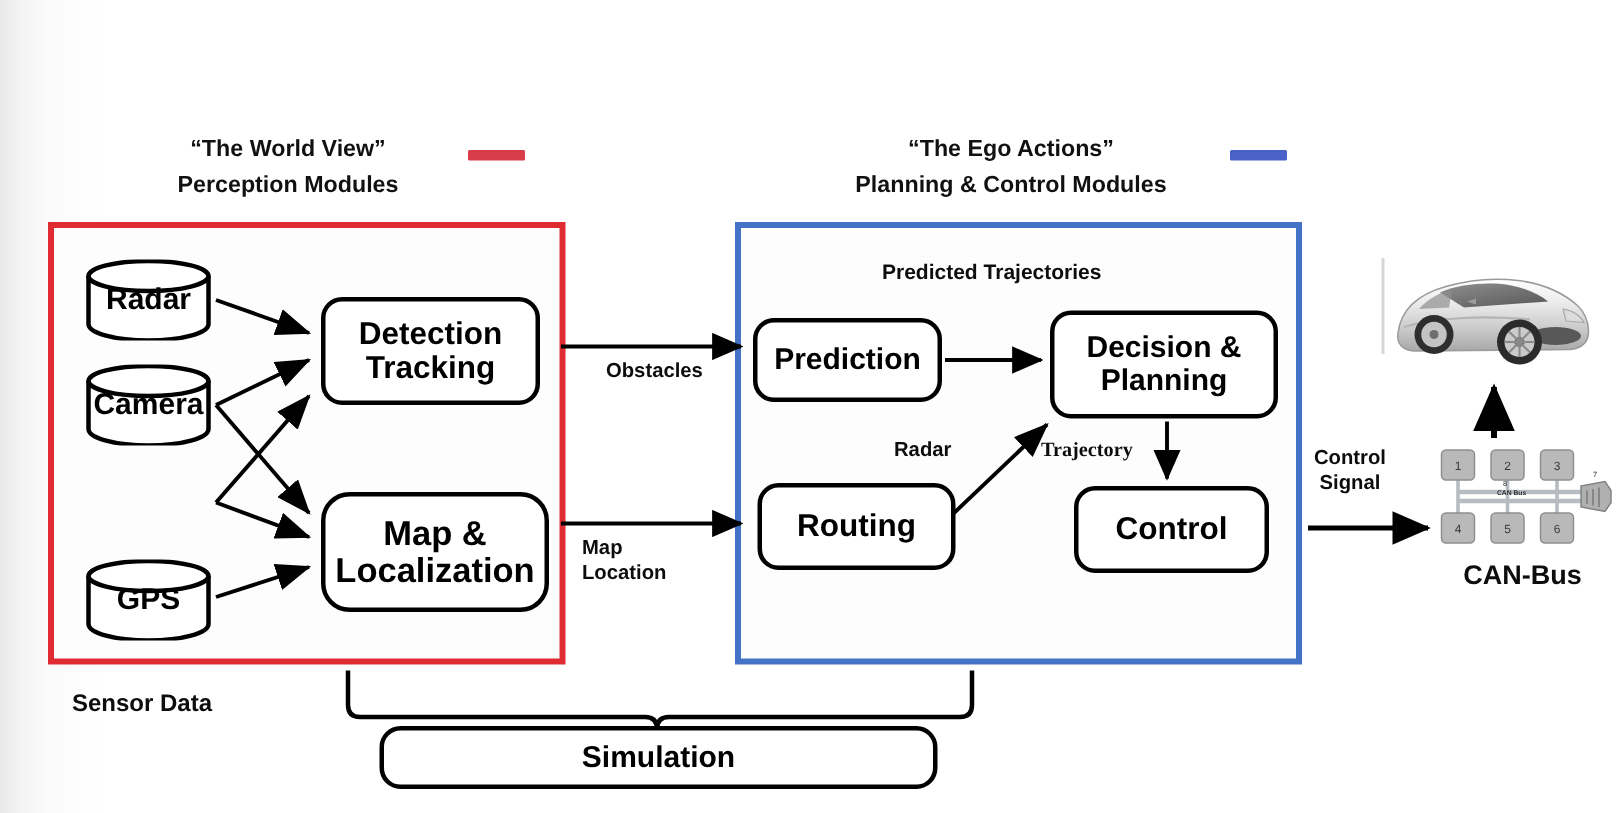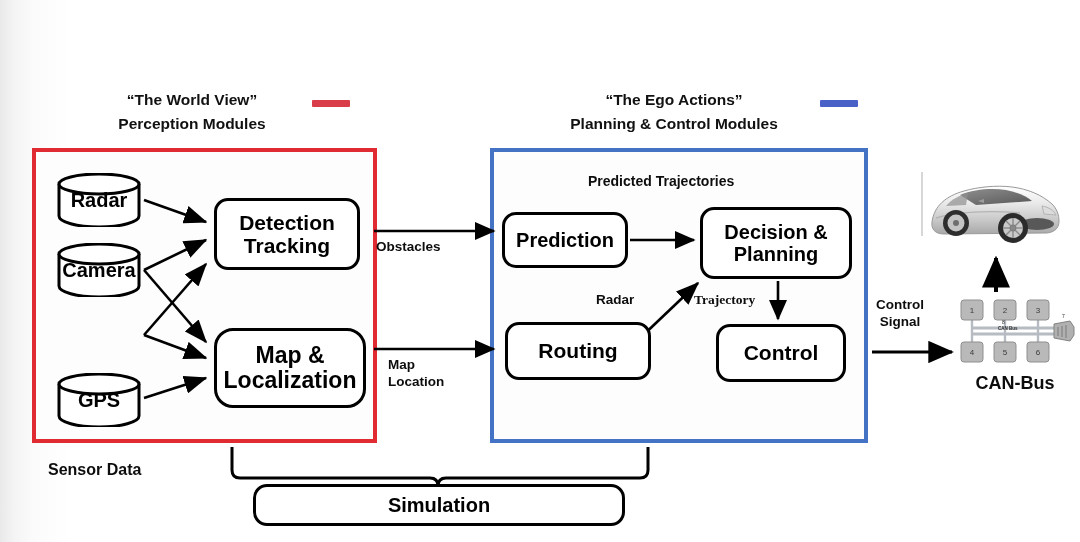--- a/index.html
+++ b/index.html
@@ -82,21 +82,21 @@
     justify-content: center;
     text-align: center;
     font-weight: bold;
     color: #000;
     line-height: 1.1;
   }
   #box-detection     { left: 214px; top: 198px; width: 146px; height: 72px;  font-size: 21px; }
   #box-maploc        { left: 214px; top: 328px; width: 152px; height: 80px;  font-size: 23px; border-radius: 19px; }
   #box-prediction    { left: 502px; top: 212px; width: 126px; height: 56px;  font-size: 20px; }
   #box-decision      { left: 700px; top: 207px; width: 152px; height: 72px;  font-size: 20px; }
-  #box-routing       { left: 505px; top: 322px; width: 146px; height: 58px;  font-size: 21px; }
+  #box-routing       { left: 505px; top: 322px; width: 132px; height: 58px;  font-size: 21px; }
   #box-control       { left: 716px; top: 324px; width: 130px; height: 58px;  font-size: 21px; }
   #box-simulation    { left: 253px; top: 484px; width: 372px; height: 42px;  font-size: 20px; }
 
   
   .cyl {
     position: absolute;
     width: 86px;
     height: 54px;
   }
   .cyl svg { display: block; }
@@ -121,21 +121,21 @@
 
   
   .edge-label {
     position: absolute;
     font-size: 13.5px;
     font-weight: bold;
     color: #0d0d0d;
     line-height: 1.25;
     white-space: pre-line;
   }
-  #label-obstacles    { left: 376px; top: 239px; }
+  #label-obstacles    { left: 404px; top: 239px; }
   #label-maplocation  { left: 388px; top: 357px; }
   #label-predtraj     { left: 588px; top: 173px; font-size: 14px; }
   #label-routes       { left: 596px; top: 292px; }
   #label-trajectory   { left: 694px; top: 292px; font-family: Liberation Serif, serif; }
   #label-controlsig   { left: 876px; top: 297px; text-align: center; }
   #label-sensordata   { left: 48px;  top: 460px; font-size: 16px; }
   #label-canbus       { left: 955px; top: 372px; width: 120px; text-align: center; font-size: 18px; }
 
   
   #wires {

